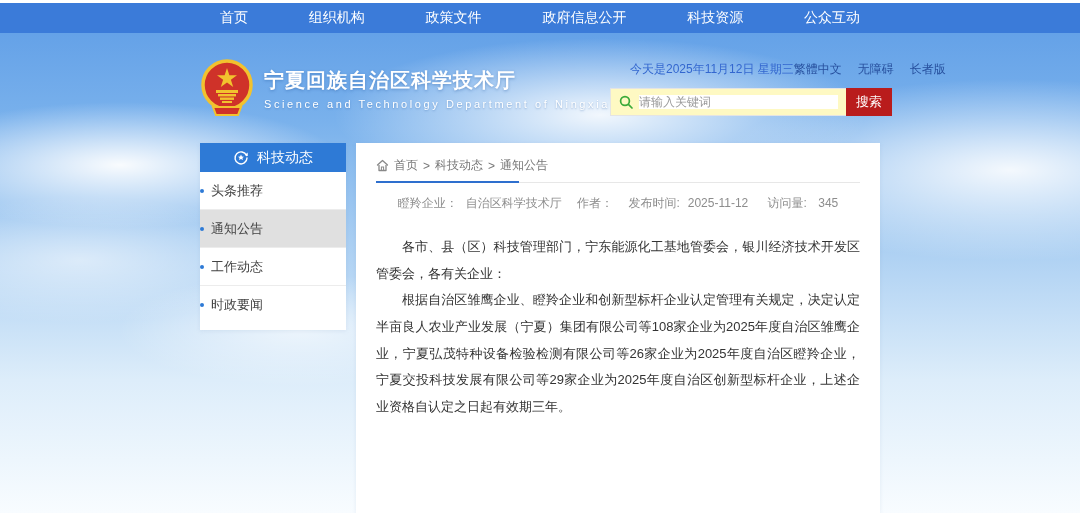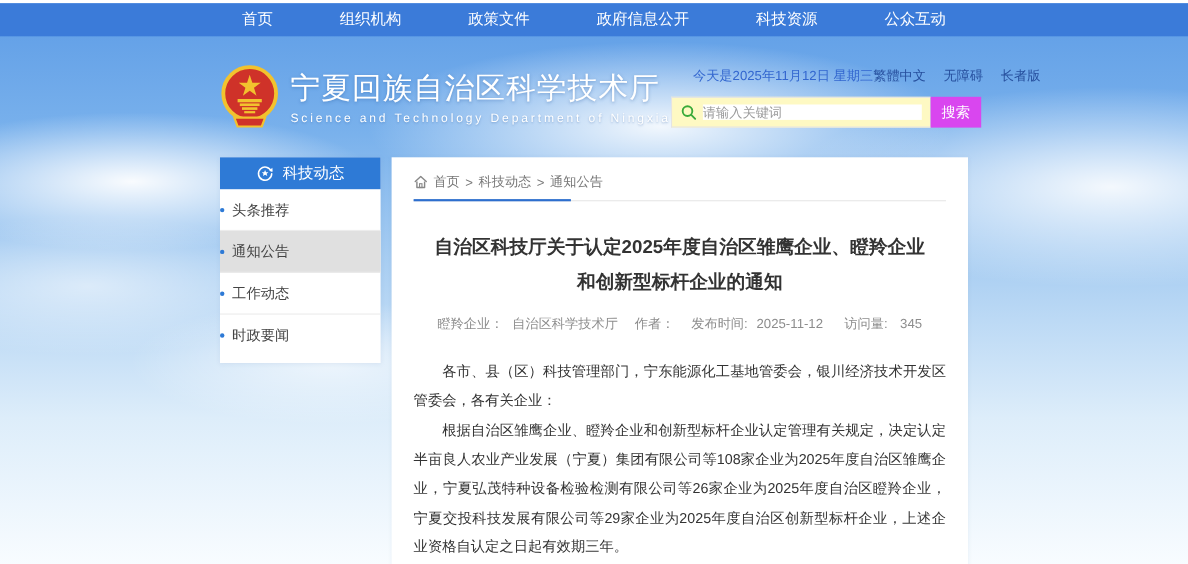--- a/index.html
+++ b/index.html
@@ -17,33 +17,33 @@
   .topstrip { height:3px; background:#fff; }
   
   .nav { height:30px; background:#3b7bd9; display:flex; align-items:center; }
   .nav-inner { margin-left:200px; width:680px; display:flex; justify-content:space-between; padding:0 20px; }
   .nav-item { color:#fff; font-size:14px; text-decoration:none; cursor:pointer; white-space:nowrap; }
   
   .header { height:110px; display:flex; align-items:center; }
   .header-inner { margin-left:200px; width:680px; display:flex; align-items:center; }
   .emblem { width:54px; height:58px; flex:0 0 auto; }
   .brand { margin-left:10px; }
-  .brand-title { color:#fff; font-size:27px; font-weight:normal; letter-spacing:1px; text-shadow:0 1px 3px rgba(40,90,160,.45); white-space:nowrap; }
+  .brand-title { color:#fff; font-size:20px; font-weight:bold; letter-spacing:1px; text-shadow:0 1px 3px rgba(40,90,160,.45); white-space:nowrap; }
   .brand-sub { color:#fff; font-size:11px; letter-spacing:2.6px; margin-top:4px; text-shadow:0 1px 2px rgba(40,90,160,.4); white-space:nowrap; }
   .header-right { margin-left:auto; width:282px; }
   .date-row { display:flex; font-size:12px; white-space:nowrap;margin-left:20px; }
   .date-text { color:#3367cf; }
   .quick-links { margin-left:auto; display:flex; gap:16px; }
   .quick-links a { color:#27509e; text-decoration:none; cursor:pointer; }
   .search-row { margin-top:10px; display:flex; height:28px; }
   .search-box { flex:1; background:#fef9c3; display:flex; align-items:center; padding:0 8px; border:1px solid #e4e4e4; border-right:none; }
   .search-box svg { flex:0 0 auto; }
   .search-input { border:none; outline:none; width:100%; margin-left:6px; font-size:12px; color:#333; font-family:inherit; }
   .search-input::placeholder { color:#9a9a9a; }
-  .search-btn { width:46px; background:#d946ef; color:#fff; border:none; font-size:13px; cursor:pointer; font-family:Liberation Mono, monospace; }
+  .search-btn { width:46px; background:#b91c1c; color:#fff; border:none; font-size:13px; cursor:pointer; font-family:Liberation Mono, monospace; }
   
   .content { display:flex; margin-left:200px; width:680px; align-items:flex-start; }
   .sidebar { width:146px; flex:0 0 auto; background:#fff; padding-bottom:6px; box-shadow:0 1px 4px rgba(120,150,190,.15); }
   .sidebar-header { height:29px; background:#2e7ad6; color:#fff; font-size:14px; display:flex; align-items:center; justify-content:center; gap:8px; }
   .side-item { height:38px; display:flex; align-items:center; font-size:13px; color:#444; border-bottom:1px solid #ececec; cursor:pointer; }
   .side-item:last-child { border-bottom:none;align-items:center; }
   .side-item .dot { width:4px; height:4px; border-radius:50%; background:#2e7ad6; margin-right:7px; flex:0 0 auto; }
   .side-item.active { background:#e0e0e0; }
   .main { flex:1; margin-left:10px; background:#fff; min-height:370px; padding:10px 20px 20px; box-shadow:0 1px 4px rgba(120,150,190,.15); }
   .crumbs { display:flex; align-items:center; gap:5px; font-size:12px; color:#777; padding:4px 0 8px; }
@@ -146,24 +146,20 @@
         <rect x="5.4" y="8" width="2.2" height="3.5" fill="none" stroke="#888" stroke-width="1"></rect>
       </svg>
       <a>首页</a>
       <span>&gt;</span>
       <a>科技动态</a>
       <span>&gt;</span>
       <span>通知公告</span>
     </div>
     <div class="crumb-rule"></div>
 
-    <h1 class="article-title">
-      <span>自治区科技厅关于认定2025年度自治区雏鹰企业、瞪羚企业</span><br>
-      <span>和创新型标杆企业的通知</span>
-    </h1>
 
     <div class="meta">
       <span><span>瞪羚企业：</span><span>自治区科学技术厅</span></span>
       <span>作者：</span>
       <span><span>发布时间:</span><span>2025-11-12</span></span>
       <span><span>访问量:</span> <span>345</span></span>
     </div>
 
     <div class="body-text">
       <p>各市、县（区）科技管理部门，宁东能源化工基地管委会，银川经济技术开发区管委会，各有关企业：</p>

